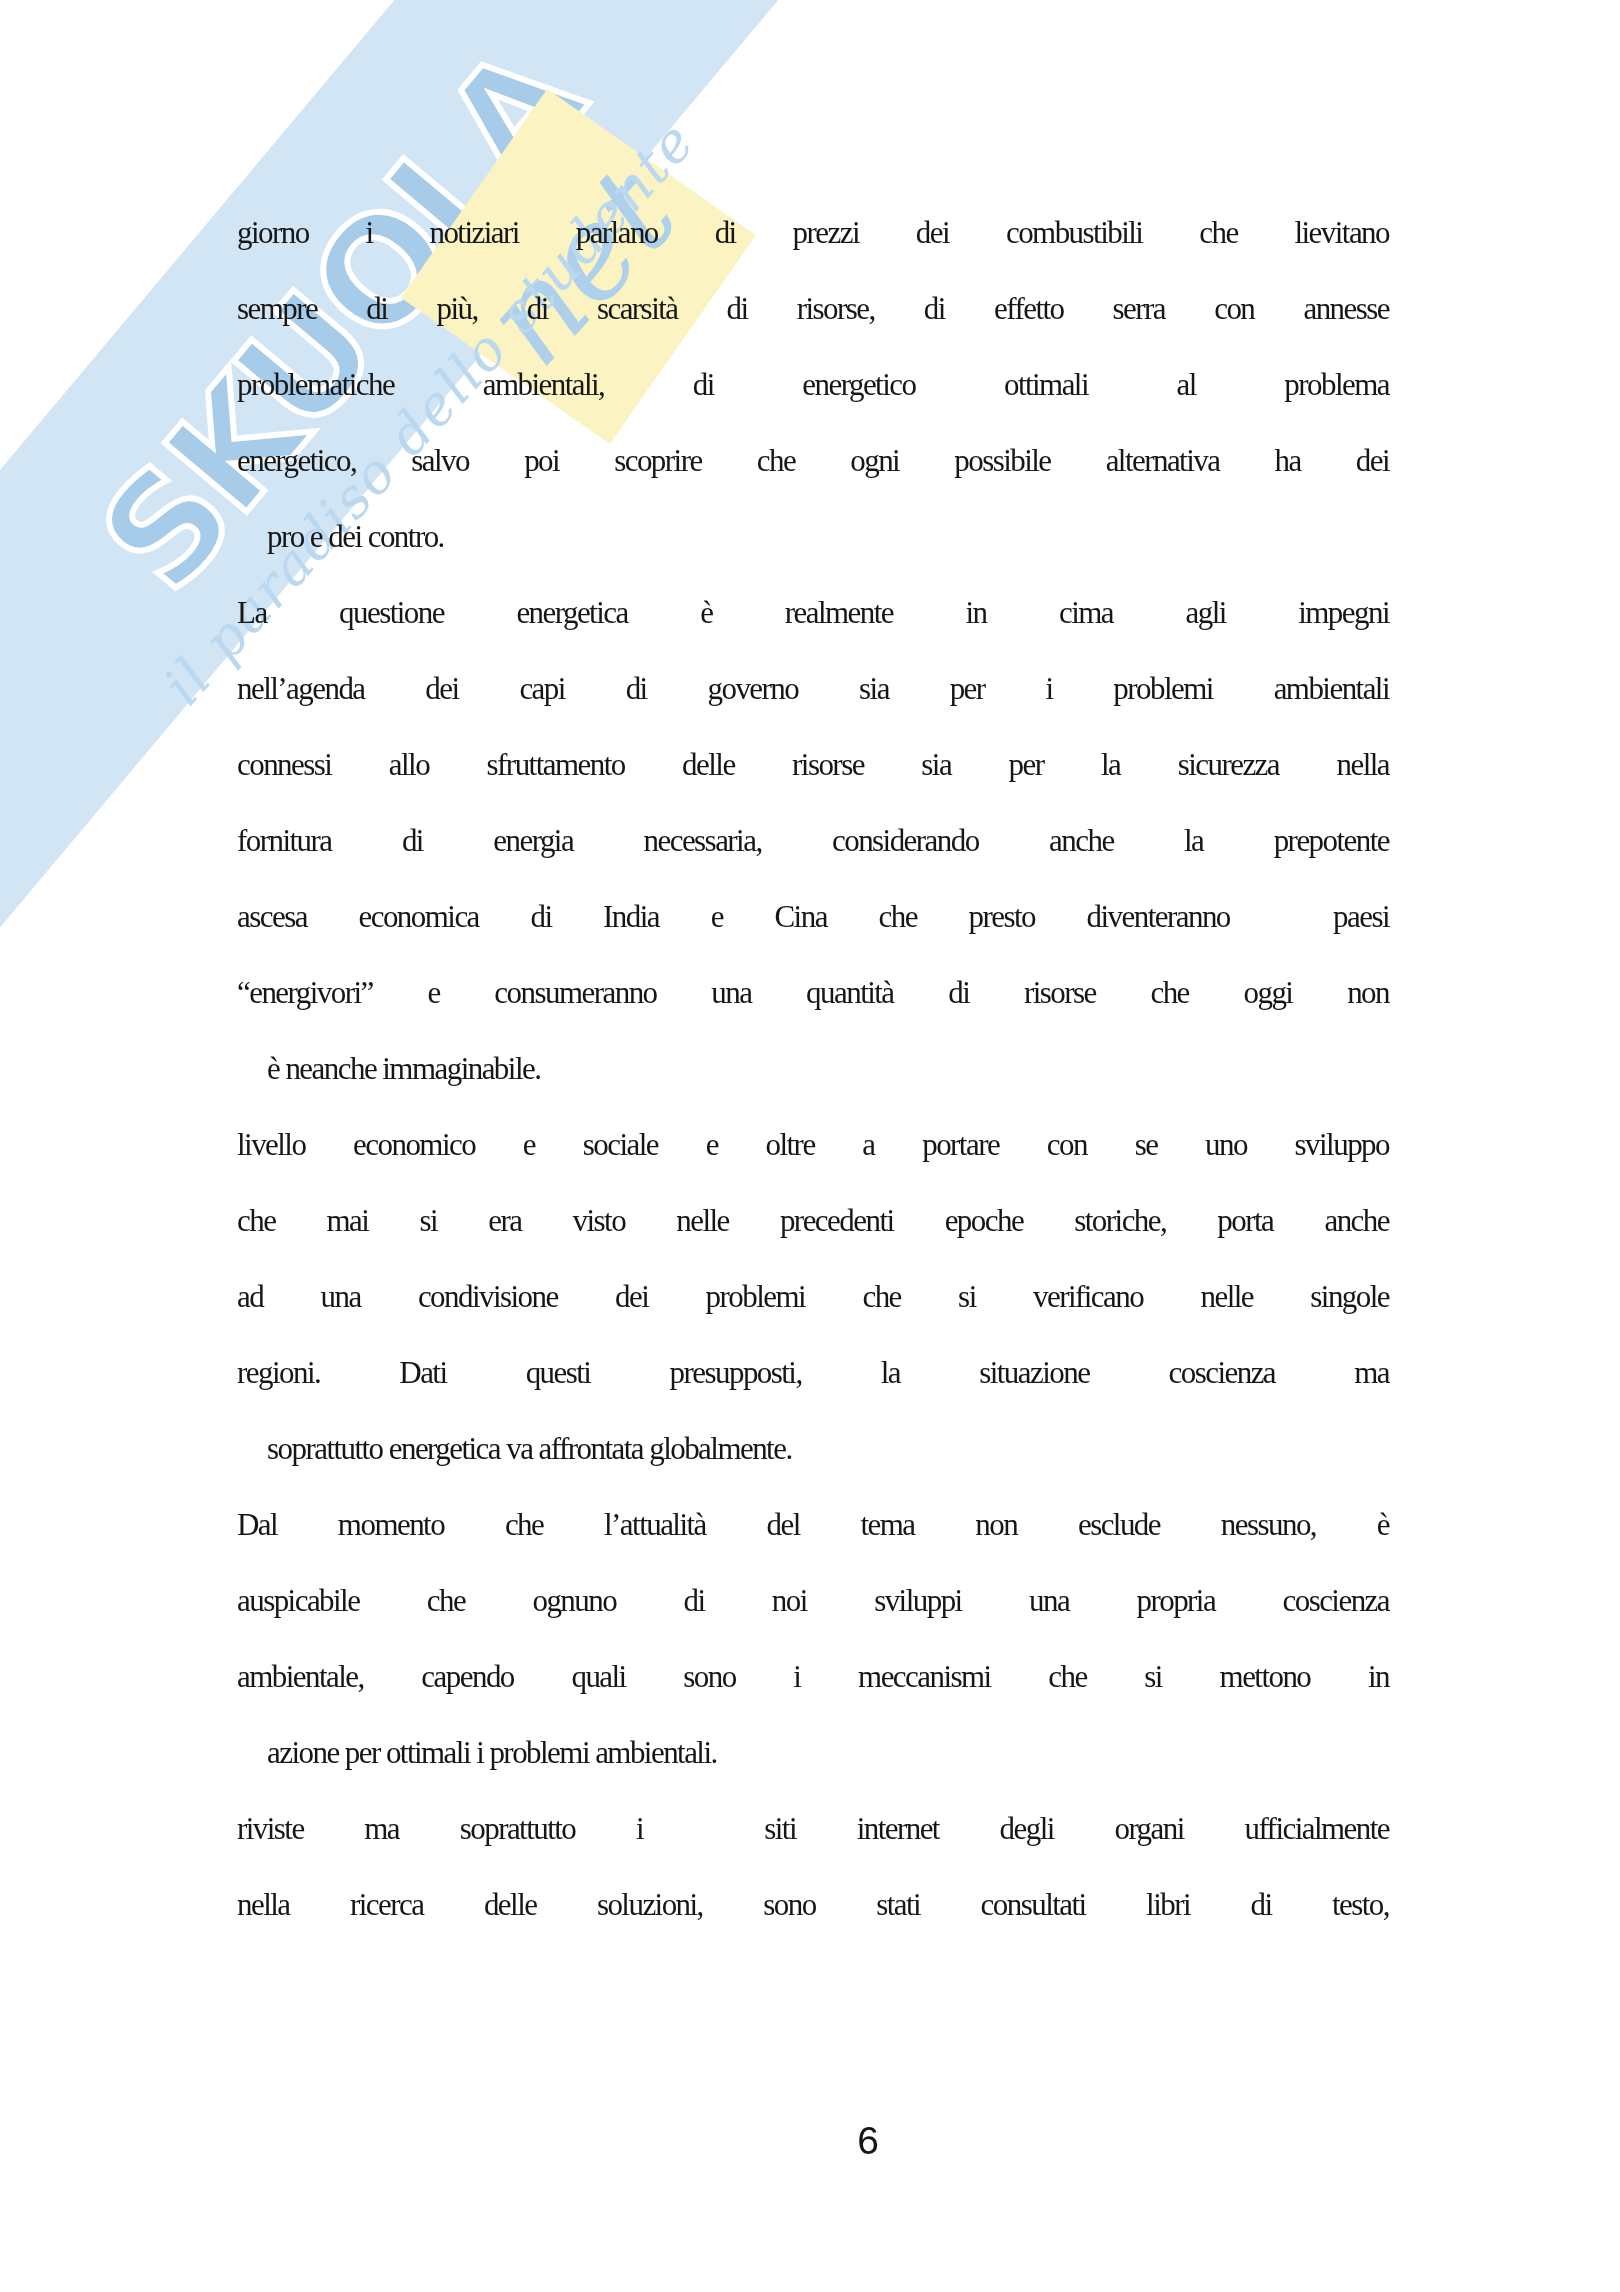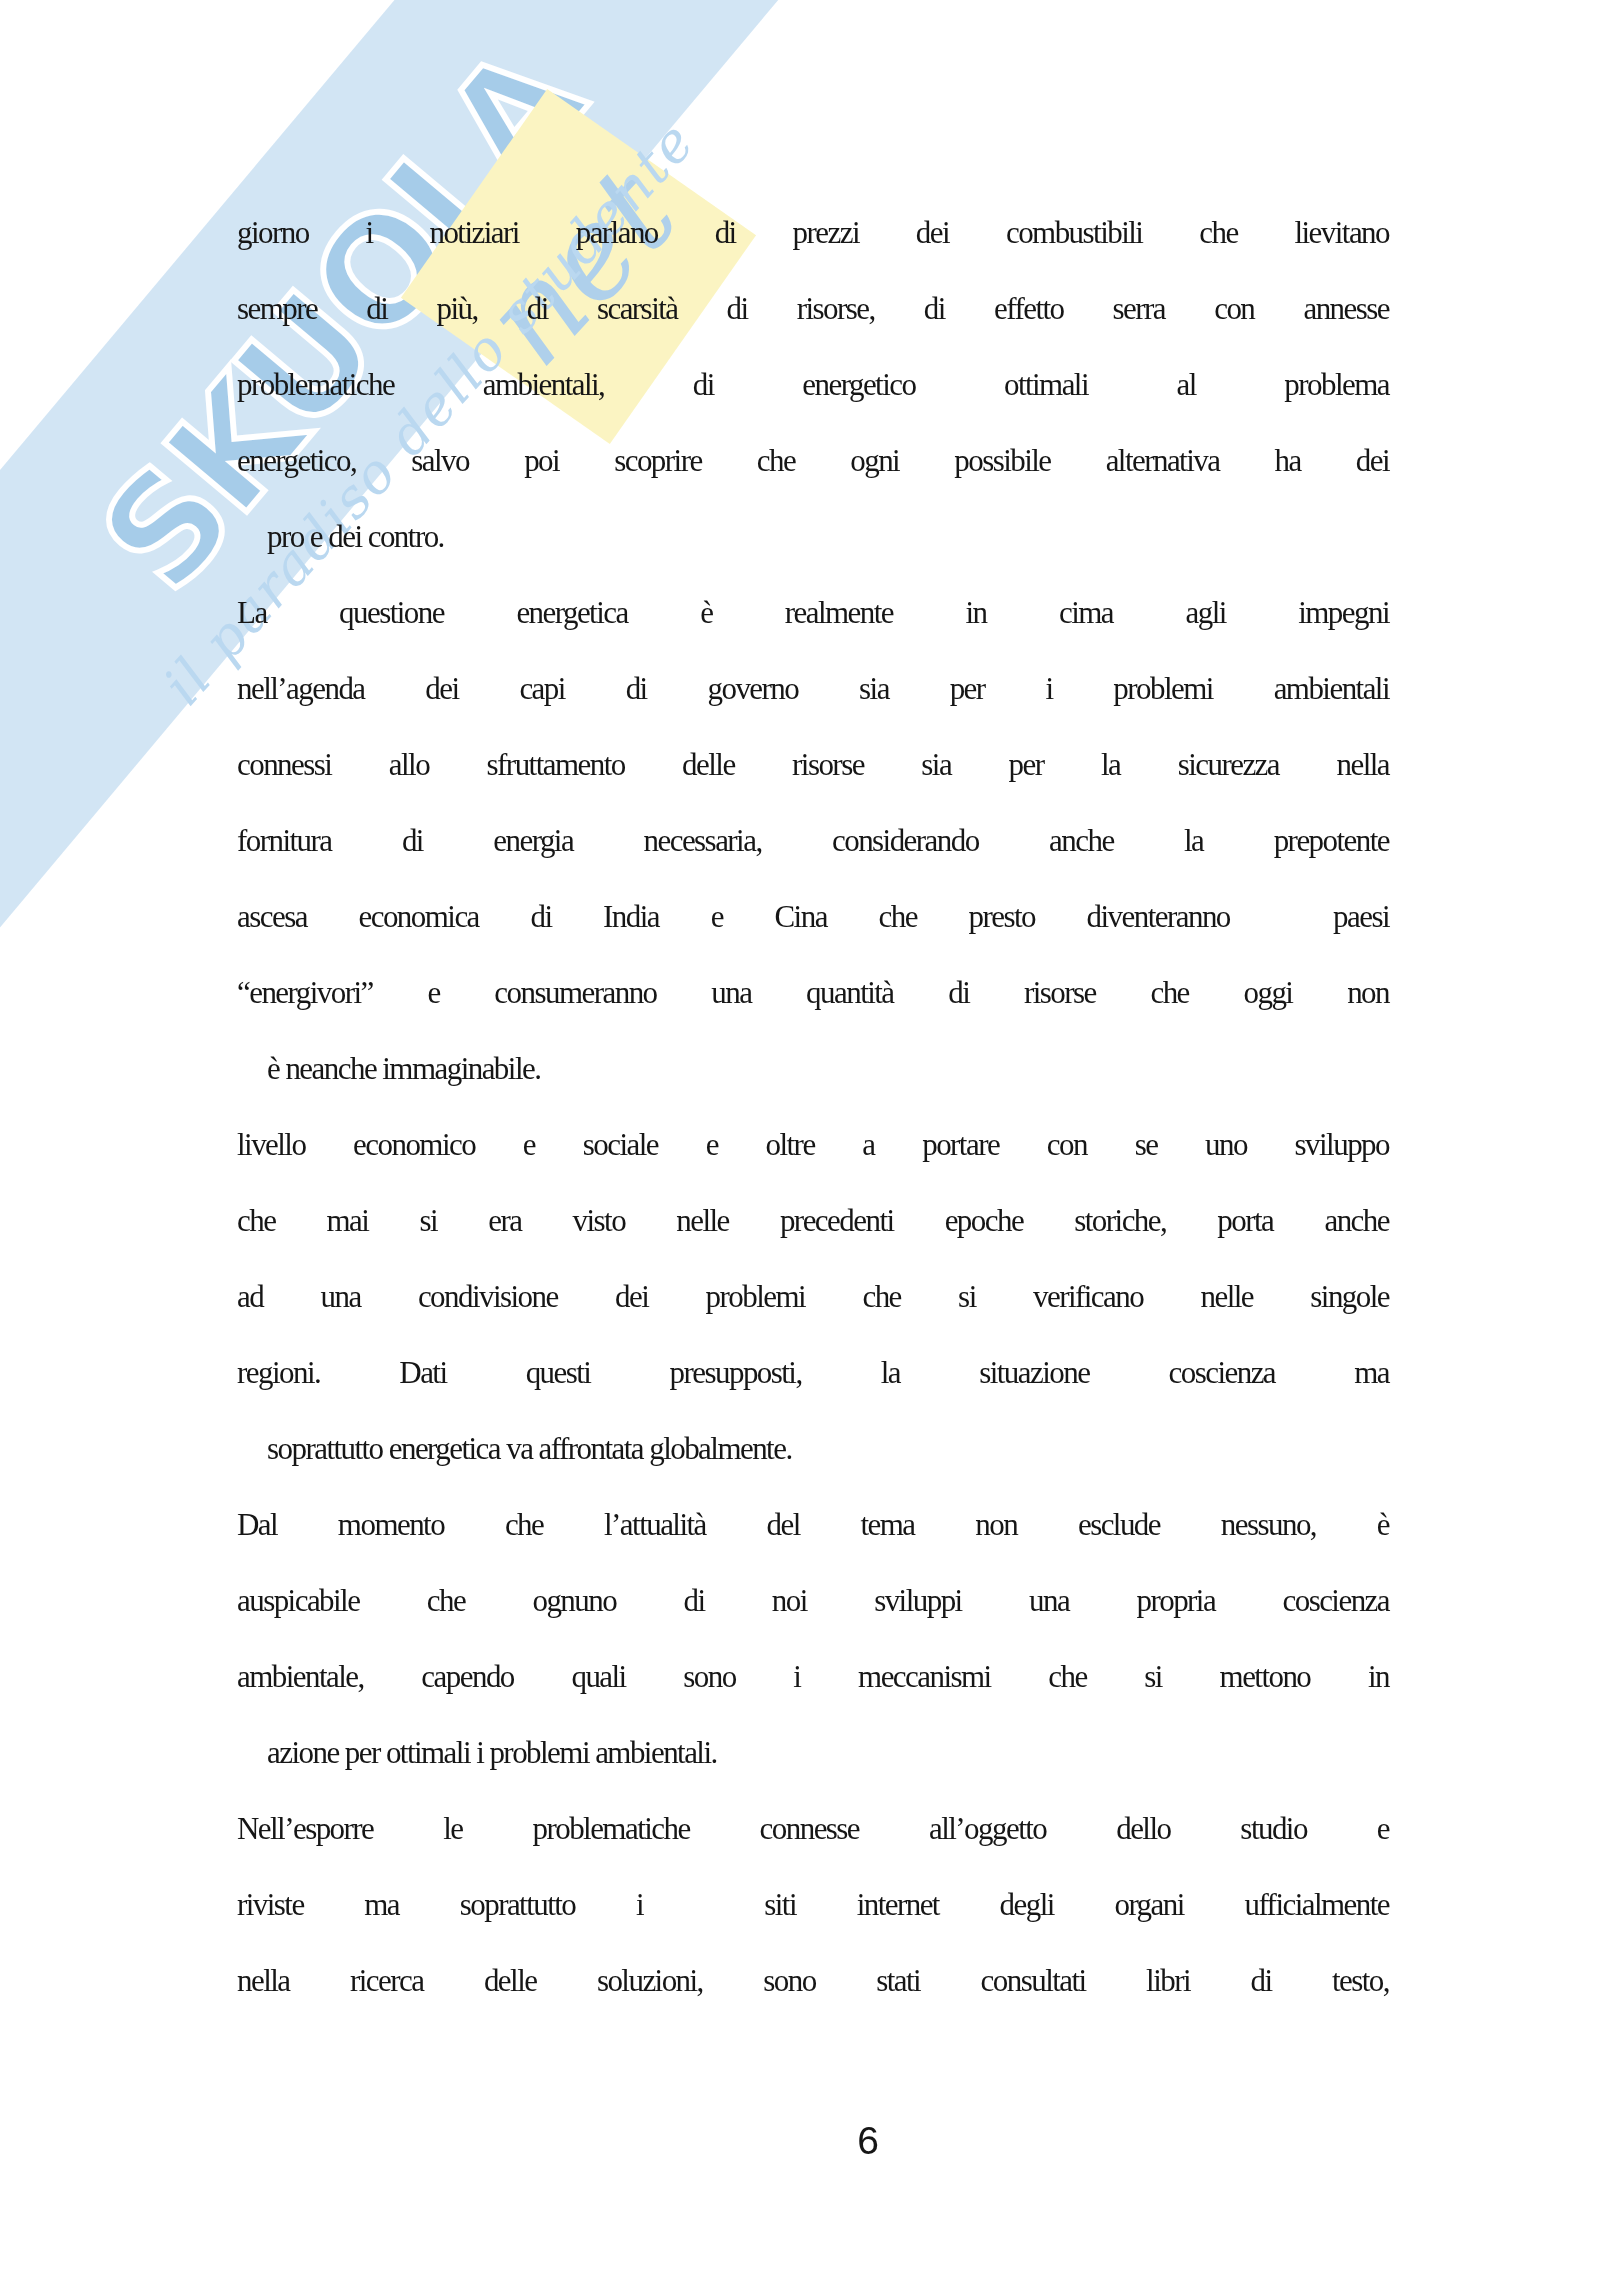--- a/index.html
+++ b/index.html
@@ -108,21 +108,20 @@
     <div class="line par-end">è neanche immaginabile.</div>
     <div class="line">livello economico e sociale e oltre a portare con se uno sviluppo</div>
     <div class="line">che mai si era visto nelle precedenti epoche storiche, porta anche</div>
     <div class="line">ad una condivisione dei problemi che si verificano nelle singole</div>
     <div class="line">regioni. Dati questi presupposti, la situazione coscienza ma</div>
     <div class="line par-end">soprattutto energetica va affrontata globalmente.</div>
     <div class="line">Dal momento che l’attualità del tema non esclude nessuno, è</div>
     <div class="line">auspicabile che ognuno di noi sviluppi una propria coscienza</div>
     <div class="line">ambientale, capendo quali sono i meccanismi che si mettono in</div>
     <div class="line par-end">azione per ottimali i problemi ambientali.</div>
-    <div class="line">Nell’esporre le problematiche connesse all’oggetto dello studio e</div>
     <div class="line">riviste ma soprattutto i&nbsp; siti internet degli organi ufficialmente</div>
     <div class="line">nella ricerca delle soluzioni, sono stati consultati libri di testo,</div>
   </div>
 
   <div class="page-number">6</div>
 
 </div>
 
 
 </body></html>

